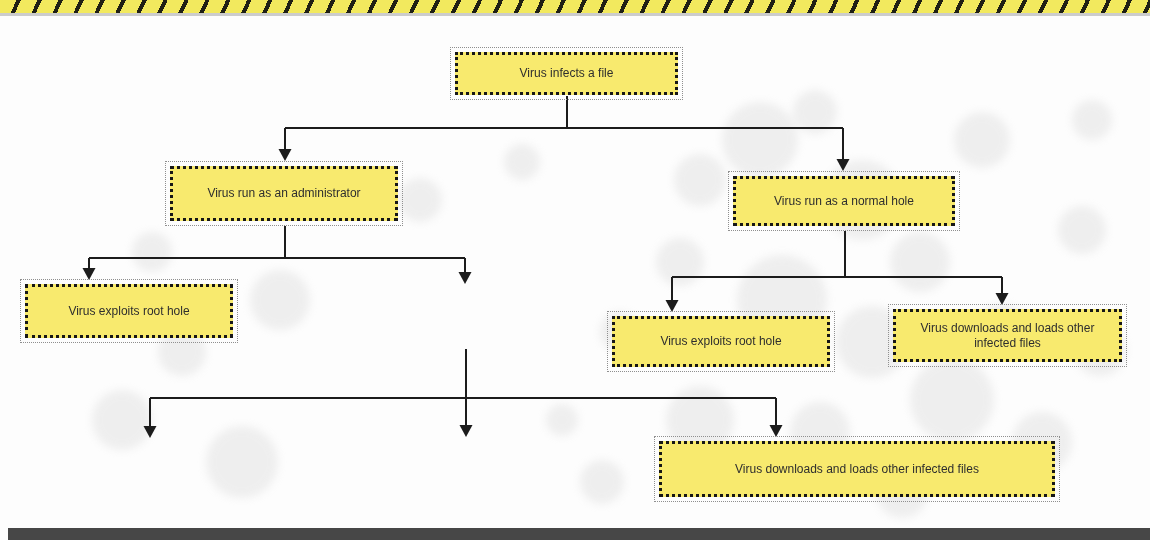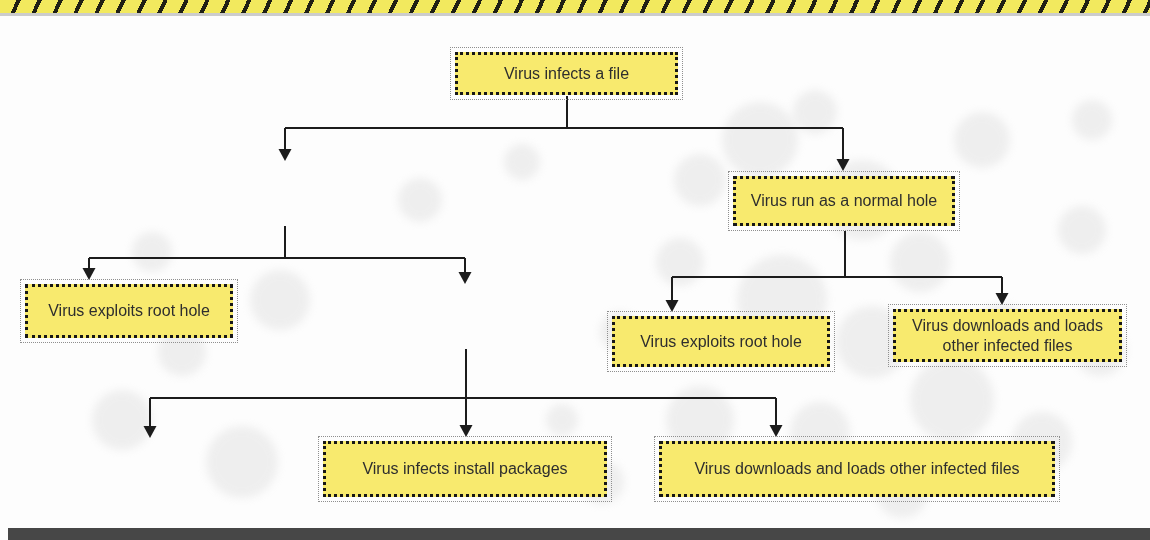--- a/index.html
+++ b/index.html
@@ -39,21 +39,21 @@
     position:absolute;box-sizing:border-box;
     border:1px dotted var(--outer-dot,#8f8f8f);
     padding:4px;background:transparent;z-index:2;
   }
   .node-inner{
     width:100%;height:100%;box-sizing:border-box;
     background:var(--node-fill,#f8ea6e);
     border:3px dotted var(--node-border,#161616);
     display:flex;align-items:center;justify-content:center;
     text-align:center;color:var(--text-color,#2e2e2e);
-    font-size:16px;line-height:1.2;padding:8px 6px;
+    font-size:12px;line-height:1.2;padding:8px 6px;
   }
 </style>
 </head>
 <body>
 
 <div class="stage">
 
   <svg class="watermark" width="1150" height="540" viewBox="0 0 1150 540">
     <defs>
         <filter id="b">
@@ -120,41 +120,41 @@
       <polygon points="150,438 143.5,426 156.5,426"></polygon>
       <polygon points="466,437 459.5,425 472.5,425"></polygon>
       <polygon points="776,437 769.5,425 782.5,425"></polygon>
     </g>
   </svg>
 
   <div class="node" style="left:450px;top:47px;width:233px;height:53px;">
     <div class="node-inner">Virus infects a file</div>
   </div>
 
+  <div class="node" style="left:165px;top:161px;width:238px;height:65px;">
+    <div class="node-inner">Virus run as an administrator</div>
+  </div>
 
   <div class="node" style="left:728px;top:171px;width:232px;height:60px;">
     <div class="node-inner">Virus run as a normal hole</div>
   </div>
 
   <div class="node" style="left:20px;top:279px;width:218px;height:64px;">
     <div class="node-inner">Virus exploits root hole</div>
   </div>
 
 
   <div class="node" style="left:607px;top:311px;width:228px;height:61px;">
     <div class="node-inner">Virus exploits root hole</div>
   </div>
 
   <div class="node" style="left:888px;top:304px;width:239px;height:63px;">
     <div class="node-inner">Virus downloads and loads other infected files</div>
   </div>
 
 
-  <div class="node" style="left:318px;top:436px;width:294px;height:66px;">
-    <div class="node-inner">Virus infects install packages</div>
-  </div>
 
   <div class="node" style="left:654px;top:436px;width:406px;height:66px;">
     <div class="node-inner">Virus downloads and loads other infected files</div>
   </div>
 
   <div class="bottom-bar"></div>
 </div>
 
 </body></html>

